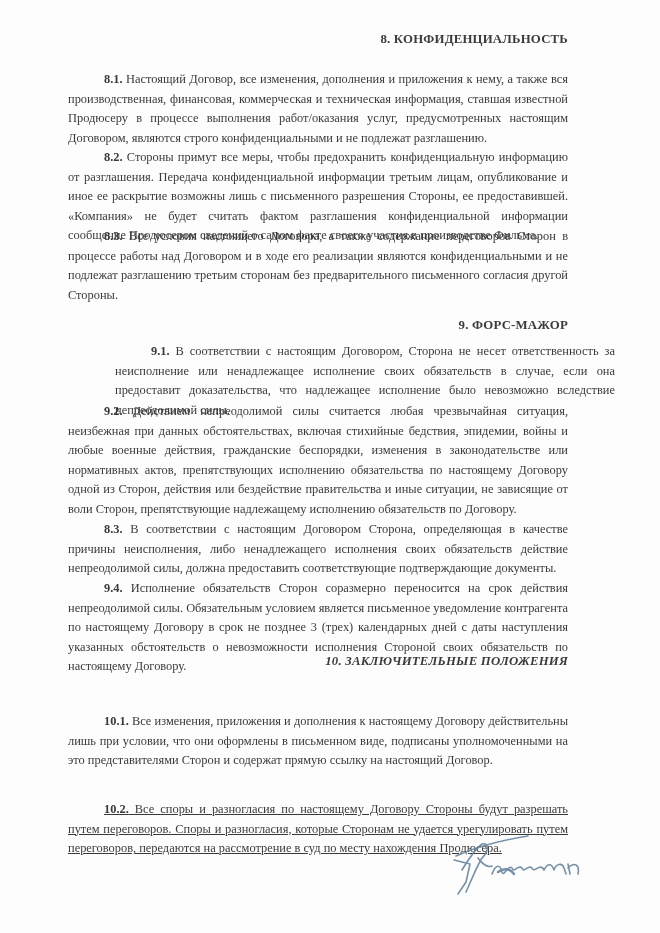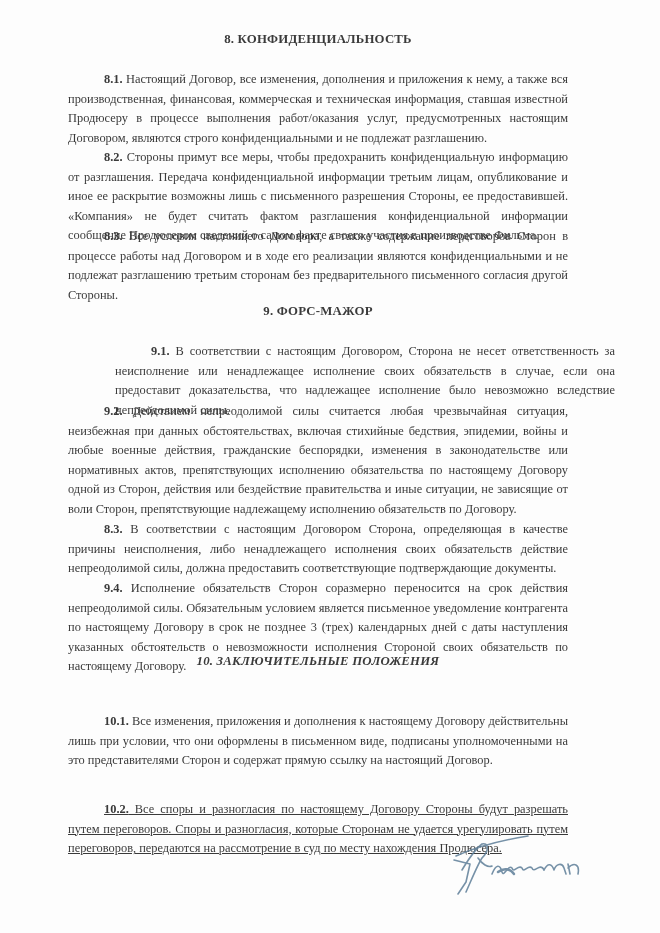--- a/index.html
+++ b/index.html
@@ -7,21 +7,21 @@
       width: 660px; height: 933px; position: relative; overflow: hidden;
       font-family: "Liberation Serif", "DejaVu Serif", serif;
       color: #3a3a3a;
     }
     .page { position: absolute; left: 0; top: 0; width: 660px; height: 933px; background: #fdfdfd; }
     .content {
       position: absolute; left: 68px; top: 0; width: 500px;
       font-size: 12.4px; line-height: 19.6px;
     }
     .section-title {
-      position: absolute; left: 0; width: 500px; text-align: center;
+      position: absolute; left: 0; width: 500px; text-align: right;
       font-weight: bold; font-size: 12.8px; letter-spacing: 0.2px; color: #3b3b3b;
     }
     .para {
       position: absolute; left: 0; width: 500px; text-align: justify;
       text-indent: 36px;
     }
     .para .num { font-weight: bold; }
     .signature {
       position: absolute; left: 448px; top: 834px; width: 150px; height: 70px;
     }
@@ -30,21 +30,21 @@
 <body>
 
 <div class="page">
   <div class="content">
 
     <div class="section-title" style="top:30px;">8. КОНФИДЕНЦИАЛЬНОСТЬ</div>
     <div class="para" style="top:70px;"><span class="num">8.1.</span><span> Настоящий Договор, все изменения, дополнения и приложения к нему, а также вся производственная, финансовая, коммерческая и техническая информация, ставшая известной Продюсеру в процессе выполнения работ/оказания услуг, предусмотренных настоящим Договором, являются строго конфиденциальными и не подлежат разглашению.</span></div>
     <div class="para" style="top:148px;"><span class="num">8.2.</span><span> Стороны примут все меры, чтобы предохранить конфиденциальную информацию от разглашения. Передача конфиденциальной информации третьим лицам, опубликование и иное ее раскрытие возможны лишь с письменного разрешения Стороны, ее предоставившей. «Компания» не будет считать фактом разглашения конфиденциальной информации сообщение Продюсером сведений о самом факте своего участия в производстве Фильма.</span></div>
     <div class="para" style="top:227px;"><span class="num">8.3.</span><span> Все условия настоящего Договора, а также содержание переговоров Сторон в процессе работы над Договором и в ходе его реализации являются конфиденциальными и не подлежат разглашению третьим сторонам без предварительного письменного согласия другой Стороны.</span></div>
 
-    <div class="section-title" style="top:302px;">9. ФОРС-МАЖОР</div>
+    <div class="section-title" style="top:316px;">9. ФОРС-МАЖОР</div>
     <div class="para" style="top:342px;margin-left:47px;"><span class="num">9.1.</span><span> В соответствии с настоящим Договором, Сторона не несет ответственность за неисполнение или ненадлежащее исполнение своих обязательств в случае, если она предоставит доказательства, что надлежащее исполнение было невозможно вследствие непреодолимой силы.</span></div>
     <div class="para" style="top:402px;"><span class="num">9.2.</span><span> Действием непреодолимой силы считается любая чрезвычайная ситуация, неизбежная при данных обстоятельствах, включая стихийные бедствия, эпидемии, войны и любые военные действия, гражданские беспорядки, изменения в законодательстве или нормативных актов, препятствующих исполнению обязательства по настоящему Договору одной из Сторон, действия или бездействие правительства и иные ситуации, не зависящие от воли Сторон, препятствующие надлежащему исполнению обязательств по Договору.</span></div>
     <div class="para" style="top:520px;"><span class="num">8.3.</span><span> В соответствии с настоящим Договором Сторона, определяющая в качестве причины неисполнения, либо ненадлежащего исполнения своих обязательств действие непреодолимой силы, должна предоставить соответствующие подтверждающие документы.</span></div>
     <div class="para" style="top:579px;"><span class="num">9.4.</span><span> Исполнение обязательств Сторон соразмерно переносится на срок действия непреодолимой силы. Обязательным условием является письменное уведомление контрагента по настоящему Договору в срок не позднее 3 (трех) календарных дней с даты наступления указанных обстоятельств о невозможности исполнения Стороной своих обязательств по настоящему Договору.</span></div>
 
     <div class="section-title" style="top:652px;font-style:italic;">10. ЗАКЛЮЧИТЕЛЬНЫЕ ПОЛОЖЕНИЯ</div>
     <div class="para" style="top:712px;"><span class="num">10.1.</span><span> Все изменения, приложения и дополнения к настоящему Договору действительны лишь при условии, что они оформлены в письменном виде, подписаны уполномоченными на это представителями Сторон и содержат прямую ссылку на настоящий Договор.</span></div>
     <div class="para" style="top:800px;text-decoration:underline;"><span class="num">10.2.</span><span> Все споры и разногласия по настоящему Договору Стороны будут разрешать путем переговоров. Споры и разногласия, которые Сторонам не удается урегулировать путем переговоров, передаются на рассмотрение в суд по месту нахождения Продюсера.</span></div>
   </div>
 

